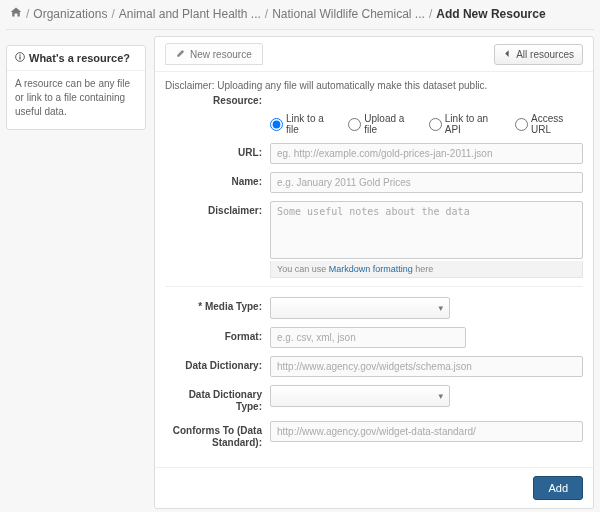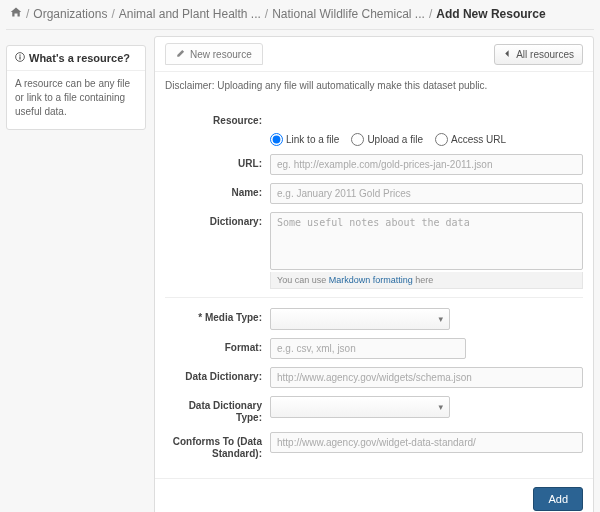--- a/index.html
+++ b/index.html
@@ -98,21 +98,21 @@
     color: #555;
     border-radius: 3px;
     cursor: pointer;
   }
   .form-area {
     padding: 8px 10px 10px 10px;
   }
   .disclaimer {
     font-size: 10px;
     color: #666;
-    margin-bottom: 20px;
+    margin-bottom: 0;
   }
   .form-row {
     display: flex;
     align-items: flex-start;
     margin-bottom: 8px;
   }
   .form-label {
     width: 105px;
     text-align: right;
     padding-right: 8px;
@@ -239,20 +239,24 @@
               <label>
                   <input type="radio" name="rt" checked="" style=""> 
                   <span>Link to a file</span>
                 </label>
               <label>
                   <input type="radio" name="rt" style=""> 
                   <span>Upload a file</span>
                 </label>
               <label>
                   <input type="radio" name="rt" style=""> 
+                  <span>Link to an API</span>
+                </label>
+              <label>
+                  <input type="radio" name="rt" style=""> 
                   <span>Access URL</span>
                 </label>
             </div>
           </div>
         </div>
 
         <div class="form-row">
           <div class="form-label">URL:</div>
           <div class="form-control-wrap">
             <input type="text" placeholder="eg. http://example.com/gold-prices-jan-2011.json" style="">
@@ -260,21 +264,21 @@
         </div>
 
         <div class="form-row">
           <div class="form-label">Name:</div>
           <div class="form-control-wrap">
             <input type="text" placeholder="e.g. January 2011 Gold Prices" style="">
           </div>
         </div>
 
         <div class="form-row">
-          <div class="form-label">Dictionary:</div>
+          <div class="form-label">Disclaimer:</div>
           <div class="form-control-wrap">
             <textarea placeholder="Some useful notes about the data" style=""></textarea>
             <div class="hint">
               <span>You can use </span><a href="#">Markdown formatting</a><span> here</span>
             </div>
           </div>
         </div>
 
         <hr class="hr-sep">
 

